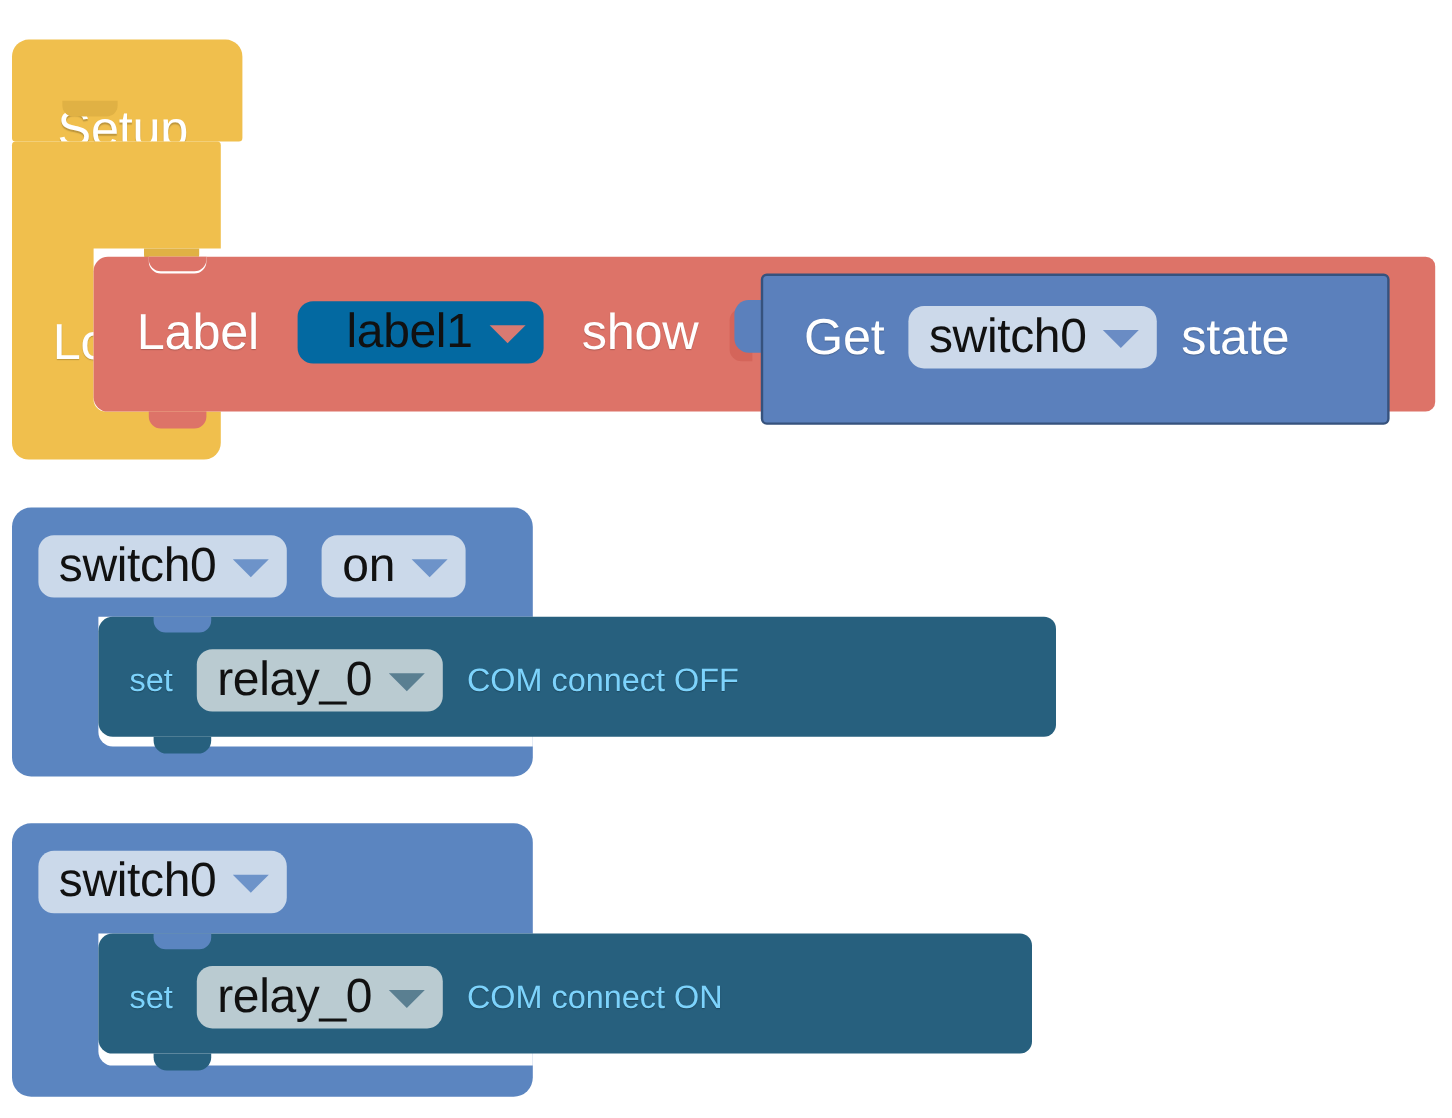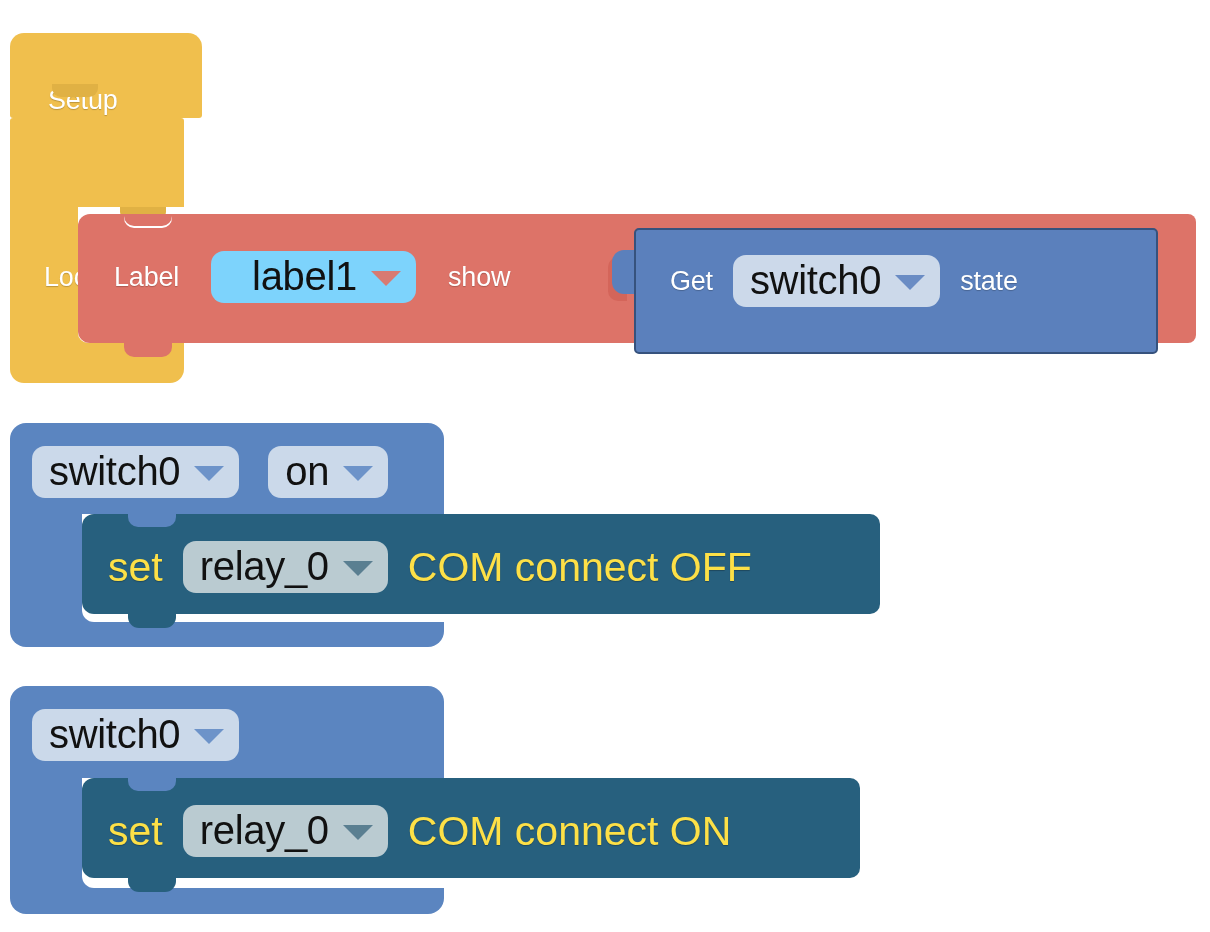--- a/index.html
+++ b/index.html
@@ -24,21 +24,21 @@
   }
 
   
   .block {
     position: absolute;
     box-sizing: border-box;
   }
 
   .blk-label {
     color: #ffffff;
-    font-size: 27px;
+    font-size: 42px;
     line-height: 1;
     letter-spacing: -0.2px;
     white-space: nowrap;
     text-shadow: 0 1px 1px rgba(0,0,0,0.22);
   }
 
   
   .field {
     display: inline-flex;
     align-items: center;
@@ -134,21 +134,21 @@
     border-radius: 0 0 10px 10px;
   }
   #label-row {
     position: absolute;
     left: 36px; top: 37px;
     display: flex;
     align-items: center;
     gap: 32px;
   }
   #label-field {
-    background: #7dd3fc;
+    background: #0369a1;
     padding-left: 41px;
   }
   #label-field .caret { border-top-color: #D87A72; }
 
   
   #value-socket {
     position: absolute;
     left: 530px; top: 43px;
     width: 19px; height: 44px;
     background: #D4655A;
@@ -270,22 +270,22 @@
   #teal-off-notch {
     left: 128px; top: 778px;
     width: 48px; height: 13px;
   }
   #teal-off-tab {
     left: 128px; top: 878px;
     width: 48px; height: 14px;
   }
 
   .teal-text {
-    color: #fde047;
-    font-size: 41px;
+    color: #7dd3fc;
+    font-size: 27px;
     line-height: 1;
     white-space: nowrap;
     text-shadow: 0 1px 1px rgba(0,0,0,0.25);
   }
 </style>
 </head>
 <body>
 
 <div id="workspace">
 

